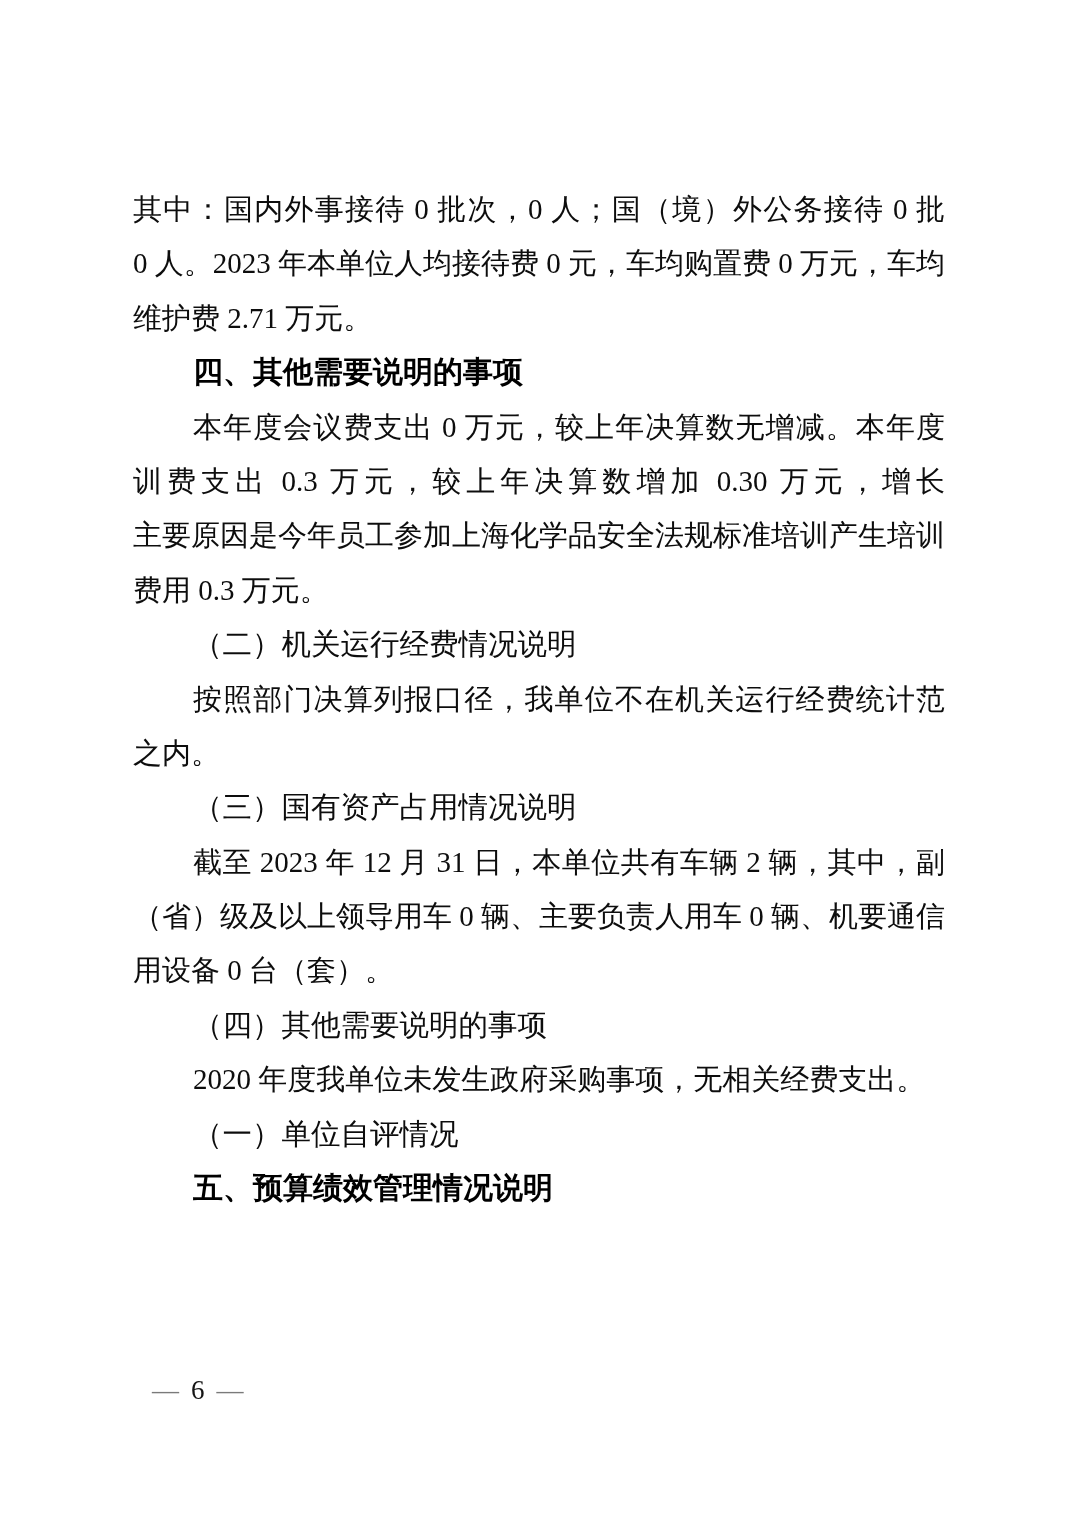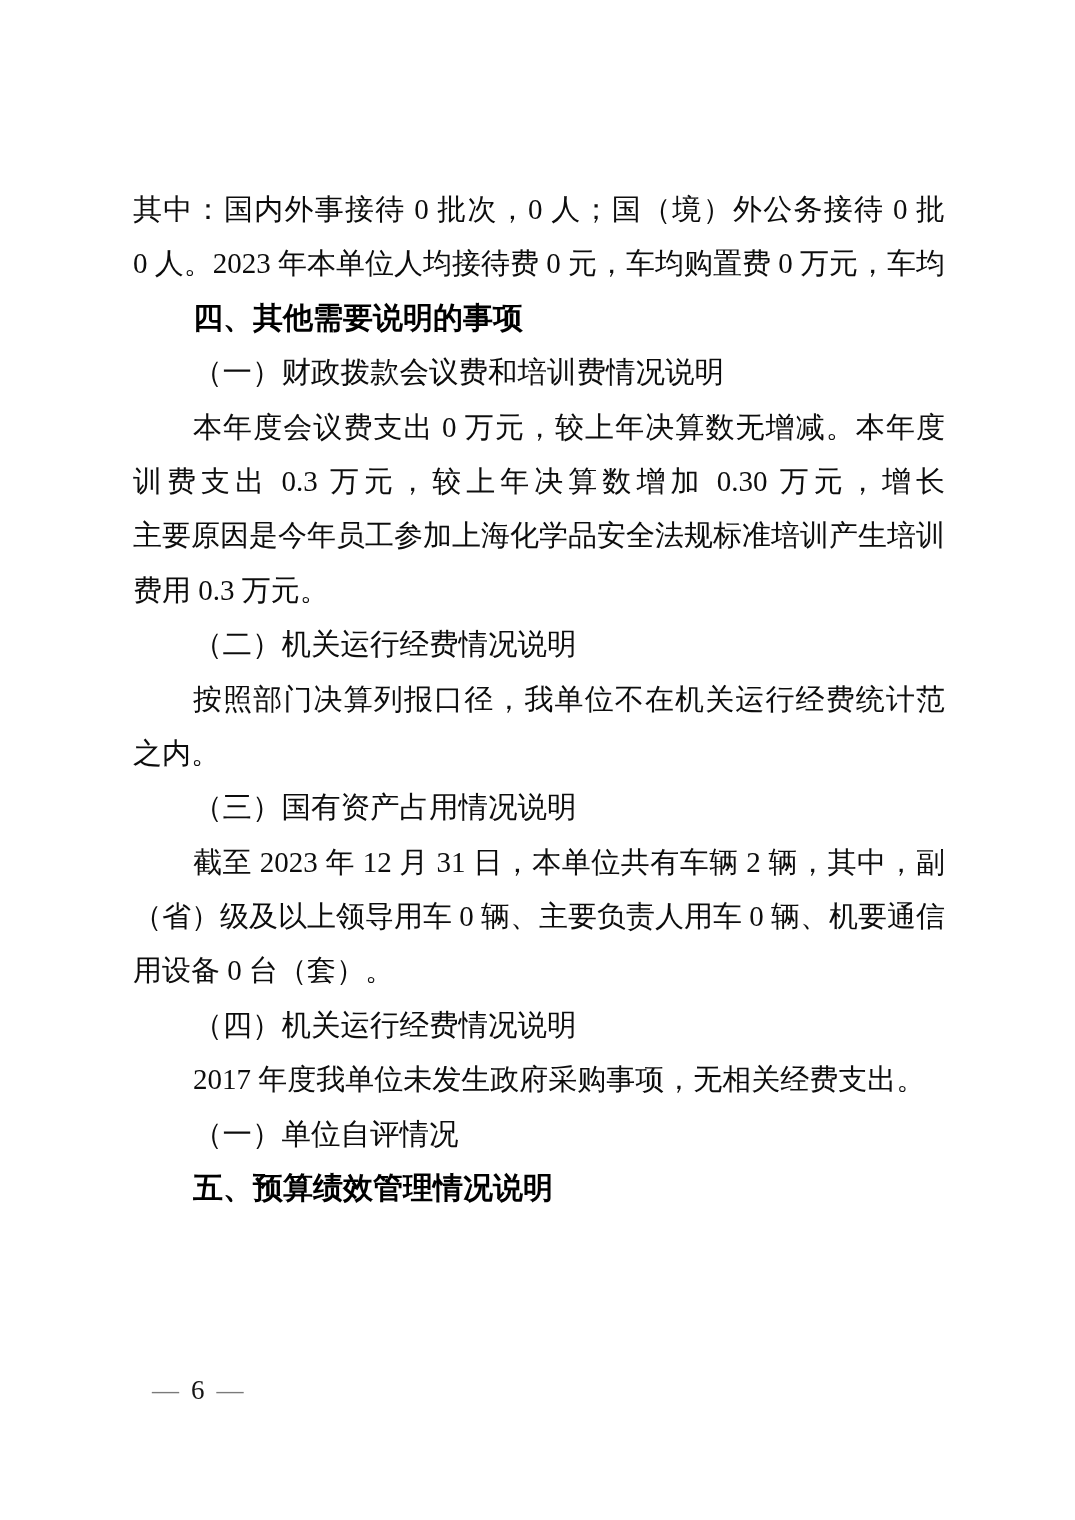--- a/index.html
+++ b/index.html
@@ -59,34 +59,34 @@
     font-family: "Liberation Serif", "DejaVu Serif", serif;
   }
 </style>
 </head>
 <body>
 
 <div class="page">
   <main class="text-block" id="doc-body">
       <div class="line body fill">其中：国内外事接待 0 批次，0 人；国（境）外公务接待 0 批次，</div>
       <div class="line body fill">0 人。2023 年本单位人均接待费 0 元，车均购置费 0 万元，车均</div>
+      <div class="line body">维护费 2.71 万元。</div>
       <div class="line h1 indent">四、其他需要说明的事项</div>
-      <div class="line h2 indent">（一）财政拨款会议费和培训费情况说明</div>
       <div class="line body indent fill">本年度会议费支出 0 万元，较上年决算数无增减。本年度培</div>
       <div class="line body fill">训费支出 0.3 万元，较上年决算数增加 0.30 万元，增长 100.00%，</div>
       <div class="line body fill">主要原因是今年员工参加上海化学品安全法规标准培训产生培训</div>
       <div class="line body">费用 0.3 万元。</div>
       <div class="line h2 indent">（二）机关运行经费情况说明</div>
       <div class="line body indent fill">按照部门决算列报口径，我单位不在机关运行经费统计范围</div>
       <div class="line body">之内。</div>
       <div class="line h2 indent">（三）国有资产占用情况说明</div>
       <div class="line body indent fill">截至 2023 年 12 月 31 日，本单位共有车辆 2 辆，其中，副部</div>
       <div class="line body fill">（省）级及以上领导用车 0 辆、主要负责人用车 0 辆、机要通信</div>
       <div class="line body">用设备 0 台（套）。</div>
-      <div class="line h2 indent">（四）机关运行经费情况说明</div>
-      <div class="line body indent">2017 年度我单位未发生政府采购事项，无相关经费支出。</div>
+      <div class="line h2 indent">（四）其他需要说明的事项</div>
+      <div class="line body indent">2020 年度我单位未发生政府采购事项，无相关经费支出。</div>
       <div class="line h2 indent">（一）单位自评情况</div>
       <div class="line h1 indent">五、预算绩效管理情况说明</div>
     </main>
   <footer class="page-footer">
     <span class="dash">—</span><span class="page-num">6</span><span class="dash">—</span>
   </footer>
 </div>
 
 </body></html>

